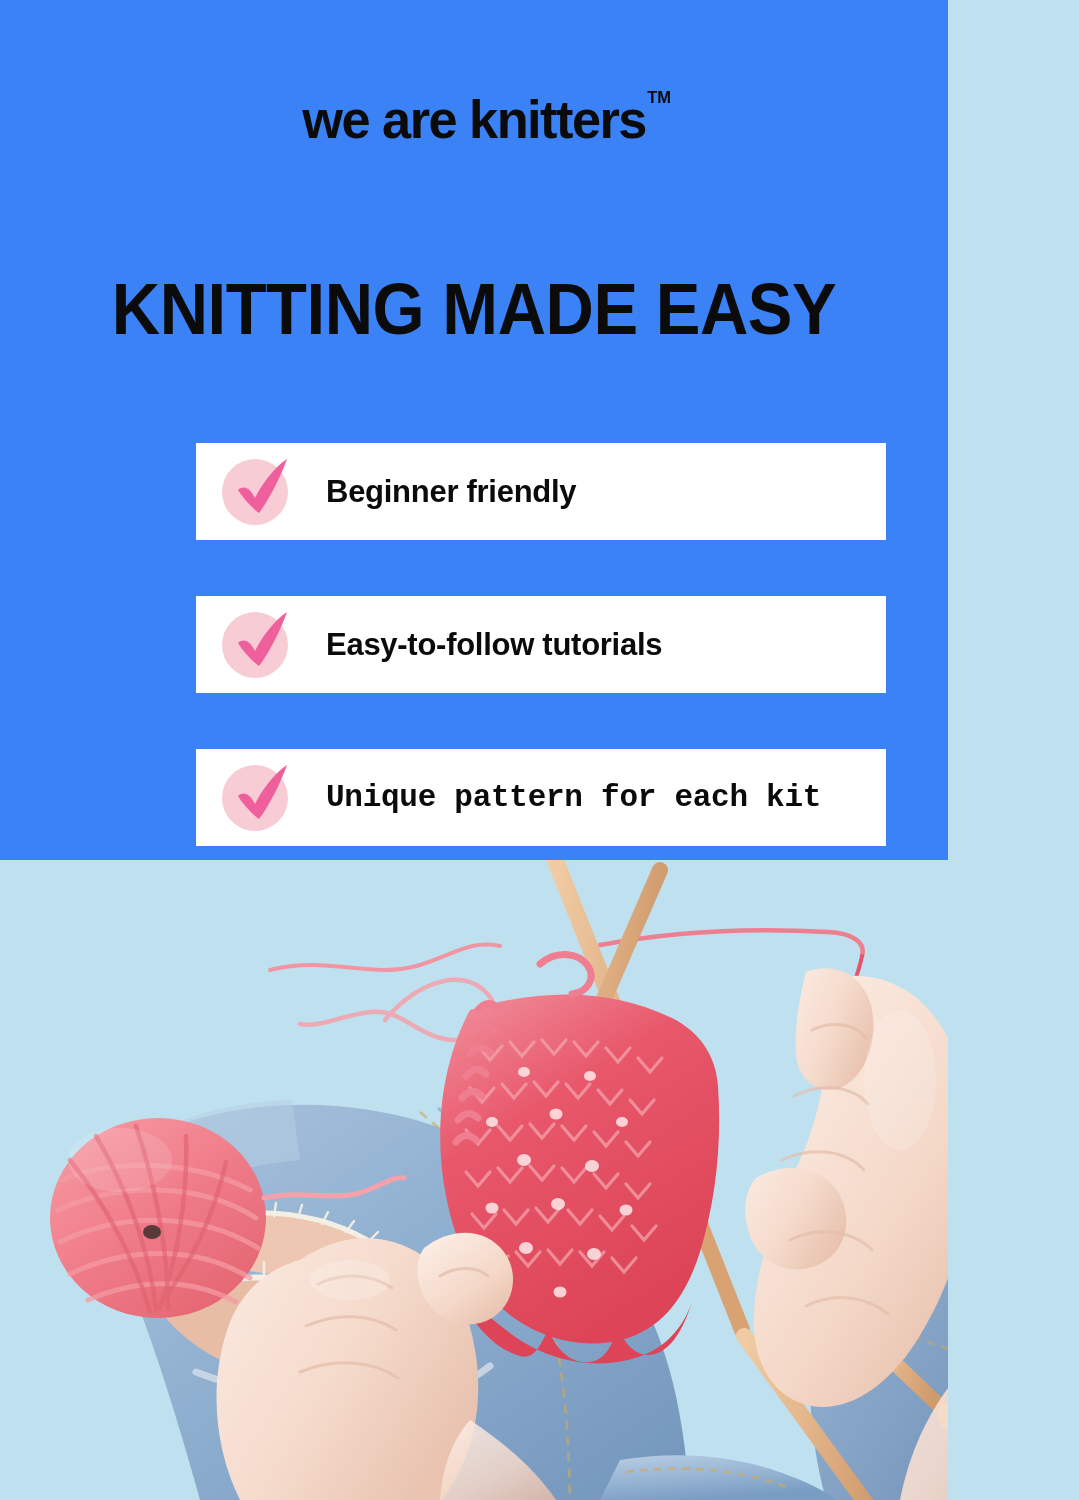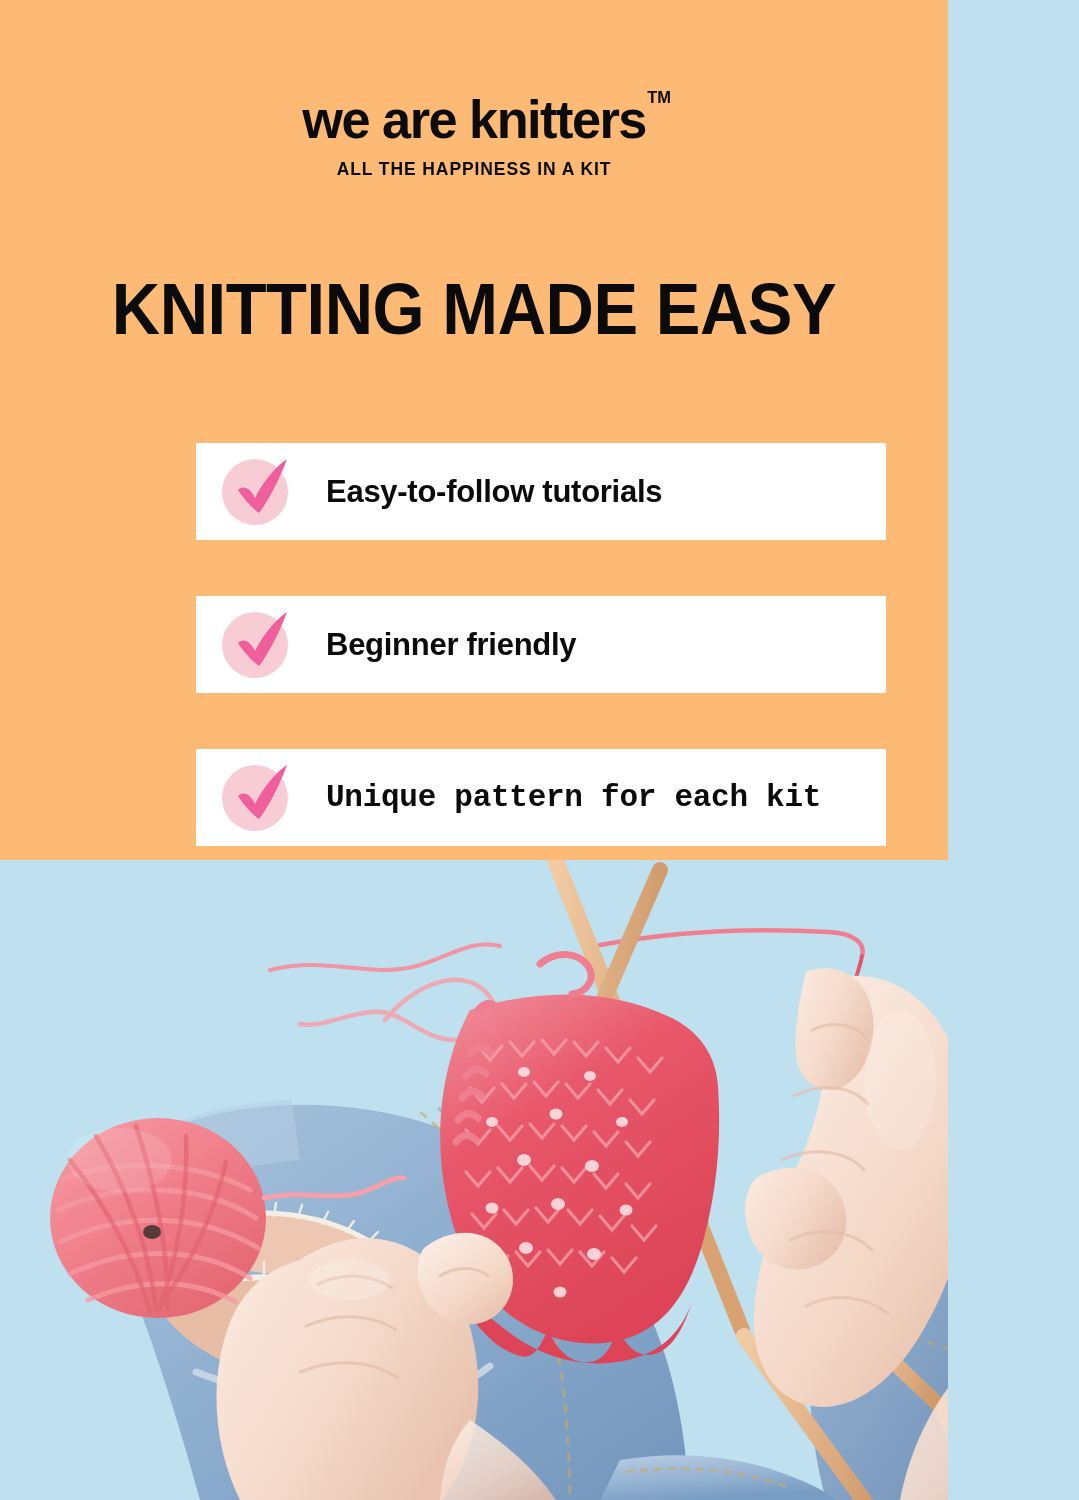--- a/index.html
+++ b/index.html
@@ -7,21 +7,21 @@
   html, body { width:1079px; height:1500px; }
   body {
     font-family: "Liberation Sans", sans-serif;
     background:#bfe1ef;
     overflow:hidden;
     position:relative;
   }
   .poster {
     position:relative;
     width:948px; height:1500px;
-    background:#fdba74;
+    background:#3b82f6;
     overflow:hidden;
   }
 
   
   .brand {
     position:absolute; top:92px; left:0; width:100%;
     text-align:center;
     z-index:6;
   }
   .brand-wordmark {
@@ -390,52 +390,51 @@
         <path d="M626 612 C 686 604, 742 610, 790 628" fill="none" stroke="#caa96a" stroke-width="2.6" stroke-dasharray="8 6" opacity="0.7"></path>
       </g>
     </svg>
   </div>
 
   <div class="brand">
     <div class="brand-wordmark">
       <span>we are knitters</span>
       <span class="brand-tm">TM</span>
     </div>
-    <div class="brand-tagline">ALL THE HAPPINESS IN A KIT</div>
   </div>
 
   <h1 class="headline">KNITTING MADE EASY</h1>
 
   <div class="features">
+
+    <div class="feature-card">
+      <span class="check-icon">
+        <span class="disc"></span>
+        <svg viewBox="0 0 72 72" xmlns="http://www.w3.org/2000/svg" aria-hidden="true">
+          <path d="M13 36 C 19 31, 25 34, 30 44 C 36 32, 48 14, 62 5 C 56 22, 44 46, 34 59 C 27 54, 18 44, 13 36 Z" fill="#ef5f9c"></path>
+        </svg>
+      </span>
+      <span class="feature-label">Beginner friendly</span>
+    </div>
 
     <div class="feature-card">
       <span class="check-icon">
         <span class="disc"></span>
         <svg viewBox="0 0 72 72" xmlns="http://www.w3.org/2000/svg" aria-hidden="true">
           <path d="M13 36 C 19 31, 25 34, 30 44 C 36 32, 48 14, 62 5 C 56 22, 44 46, 34 59 C 27 54, 18 44, 13 36 Z" fill="#ef5f9c"></path>
         </svg>
       </span>
       <span class="feature-label">Easy-to-follow tutorials</span>
     </div>
 
     <div class="feature-card">
       <span class="check-icon">
         <span class="disc"></span>
         <svg viewBox="0 0 72 72" xmlns="http://www.w3.org/2000/svg" aria-hidden="true">
           <path d="M13 36 C 19 31, 25 34, 30 44 C 36 32, 48 14, 62 5 C 56 22, 44 46, 34 59 C 27 54, 18 44, 13 36 Z" fill="#ef5f9c"></path>
         </svg>
       </span>
-      <span class="feature-label">Beginner friendly</span>
-    </div>
-
-    <div class="feature-card">
-      <span class="check-icon">
-        <span class="disc"></span>
-        <svg viewBox="0 0 72 72" xmlns="http://www.w3.org/2000/svg" aria-hidden="true">
-          <path d="M13 36 C 19 31, 25 34, 30 44 C 36 32, 48 14, 62 5 C 56 22, 44 46, 34 59 C 27 54, 18 44, 13 36 Z" fill="#ef5f9c"></path>
-        </svg>
-      </span>
       <span class="feature-label">Unique pattern for each kit</span>
     </div>
 
   </div>
 
 </div>
 
 </body></html>

